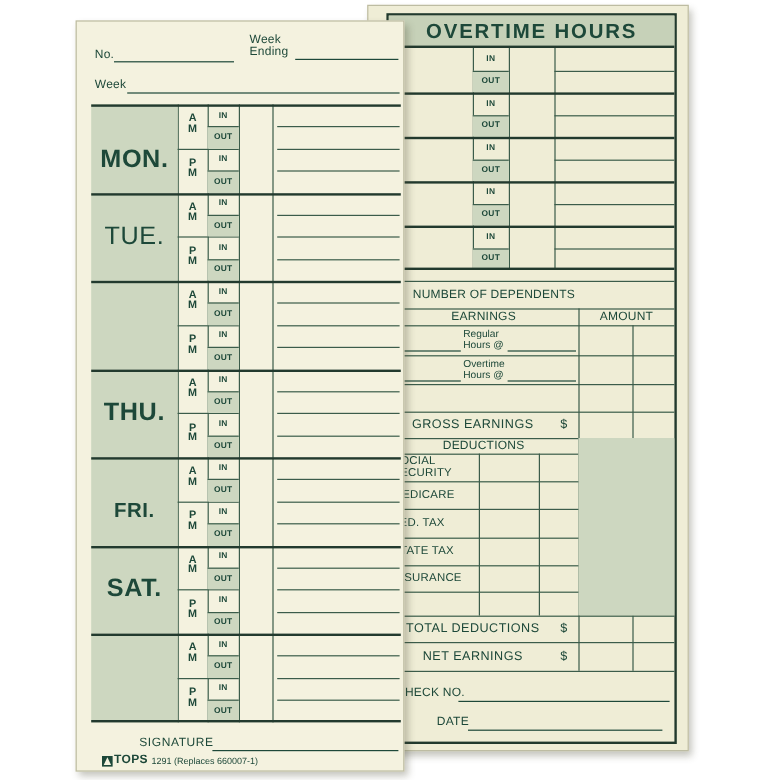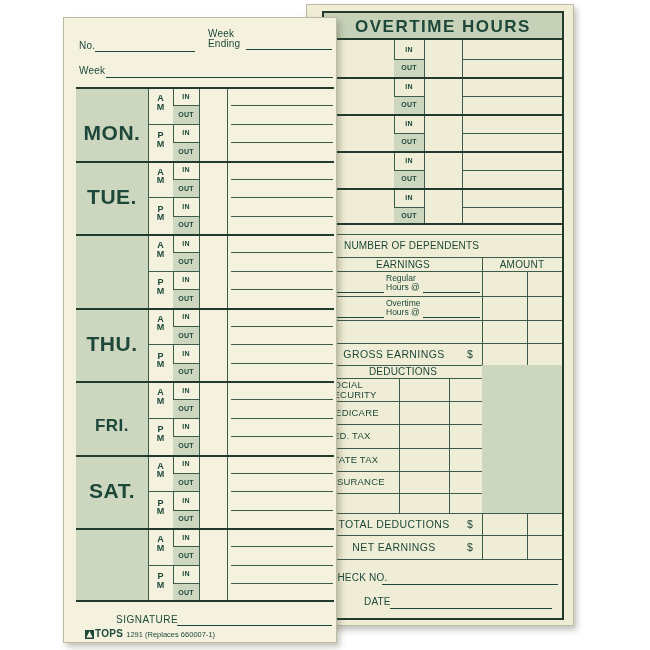--- a/index.html
+++ b/index.html
@@ -171,21 +171,21 @@
           <div style="position: absolute; left: 155px; top: 18.375px; width: 102px; height: 1px; background: var(--line);"></div>
           <div class="small-bold" style="position: absolute; left: 97px; top: 36.75px; width: 26px; height: 18.375px; display: flex; align-items: center; justify-content: center; color: var(--ink);">IN</div>
           <div style="position: absolute; left: 155px; top: 36.75px; width: 102px; height: 1px; background: var(--line);"></div>
           <div style="position: absolute; left: 97px; top: 55.125px; width: 26px; height: 18.375px; background: var(--shade);"></div>
           <div class="small-bold" style="position: absolute; left: 97px; top: 55.125px; width: 26px; height: 18.375px; display: flex; align-items: center; justify-content: center; color: var(--ink);">OUT</div>
           <div style="position: absolute; left: 97px; top: 55.125px; width: 26px; height: 1px; background: var(--line);"></div>
           <div style="position: absolute; left: 155px; top: 55.125px; width: 102px; height: 1px; background: var(--line);"></div>
         </div>
         <div style="position: absolute; left: 0px; top: 73.5px; width: 258px; height: 73.5px;">
           <div style="position: absolute; left: 0px; top: 0px; width: 72px; height: 73.5px; background: var(--shade);"></div>
-          <div style="position: absolute; left: 0px; top: 0px; width: 72px; height: 73.5px; display: flex; align-items: center; justify-content: center; font-weight: bold; font-size: 21px; letter-spacing: 0.5px; color: var(--ink);">TUE.</div>
+          <div style="position: absolute; left: 0px; top: 0px; width: 72px; height: 73.5px; display: flex; align-items: center; justify-content: center; font-weight: normal; font-size: 21px; letter-spacing: 0.5px; color: var(--ink);">TUE.</div>
           <div style="position: absolute; left: 72px; top: 7px; width: 25px; text-align: center; font-weight: bold; font-size: 9px; line-height: 8.5px; white-space: pre-line; color: var(--ink);">A
 M</div>
           <div style="position: absolute; left: 72px; top: 44px; width: 25px; text-align: center; font-weight: bold; font-size: 9px; line-height: 8.5px; white-space: pre-line; color: var(--ink);">P
 M</div>
           <div style="position: absolute; left: 72px; top: 36.75px; width: 51px; height: 1px; background: var(--line);"></div>
           <div class="small-bold" style="position: absolute; left: 97px; top: 0px; width: 26px; height: 18.375px; display: flex; align-items: center; justify-content: center; color: var(--ink);">IN</div>
           <div style="position: absolute; left: 97px; top: 18.375px; width: 26px; height: 18.375px; background: var(--shade);"></div>
           <div class="small-bold" style="position: absolute; left: 97px; top: 18.375px; width: 26px; height: 18.375px; display: flex; align-items: center; justify-content: center; color: var(--ink);">OUT</div>
           <div style="position: absolute; left: 97px; top: 18.375px; width: 26px; height: 1px; background: var(--line);"></div>
           <div style="position: absolute; left: 155px; top: 18.375px; width: 102px; height: 1px; background: var(--line);"></div>

